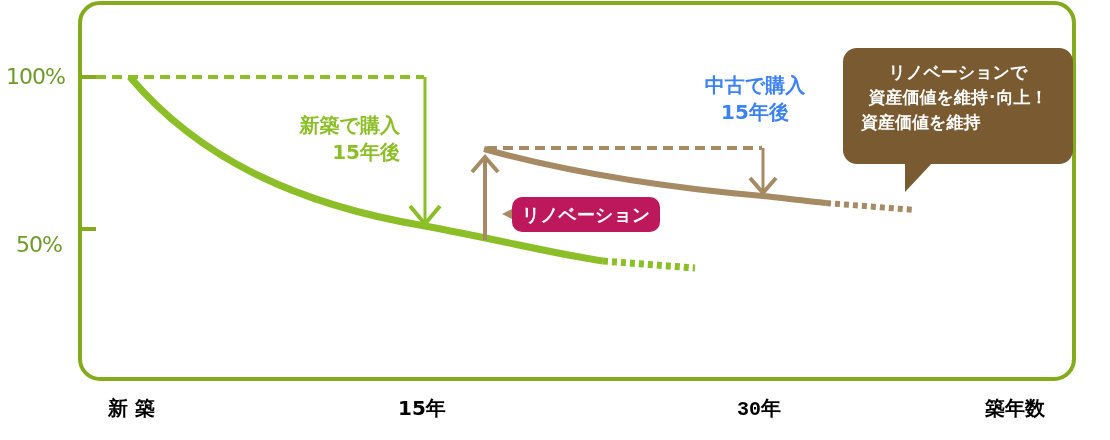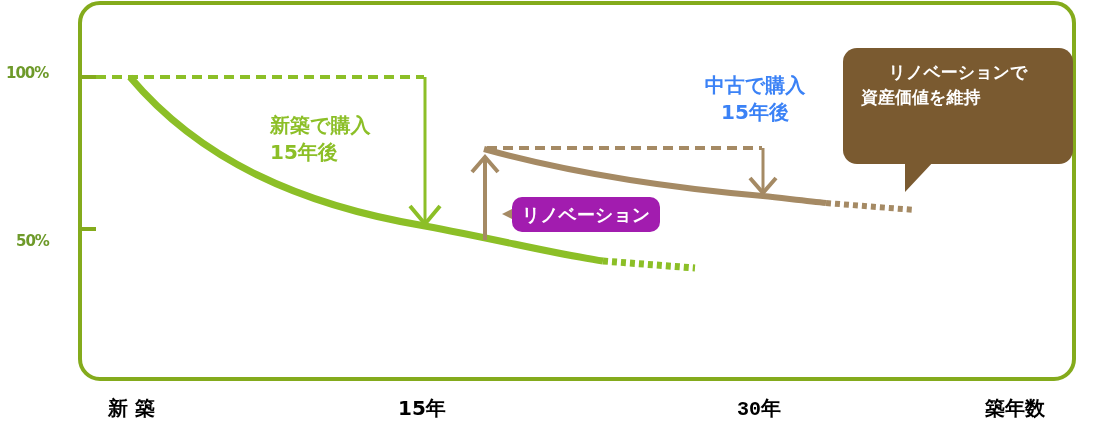--- a/index.html
+++ b/index.html
@@ -1,29 +1,29 @@
 <!DOCTYPE html>
 <html><head>
 <meta charset="utf-8">
 <style>
   html, body { margin: 0; padding: 0; background: #ffffff; }
   body { width: 1110px; height: 440px; position: relative; overflow: hidden;
          font-family: "DejaVu Sans", "Liberation Sans", sans-serif; }
   .frame { position: absolute; left: 78px; top: 1px; width: 998px; height: 380px;
            border: 4px solid #84ab1c; border-radius: 22px; box-sizing: border-box; }
   svg.plot { position: absolute; left: 0; top: 0; }
-  .ylabel { position: absolute; font-size: 15px; font-weight: bold; color: #6e9a2a;
+  .ylabel { position: absolute; font-size: 22px; font-weight: normal; color: #6e9a2a;
             letter-spacing: -1px; }
   .xlabel { position: absolute; top: 395px; font-size: 20px; font-weight: bold; color: #000000; }
-  .green-note { position: absolute; left: 270px; top: 112px; width: 130px; 
+  .green-note { position: absolute; left: 270px; top: 112px; width: 130px; text-align: right;
                 font-size: 20px; font-weight: bold; color: #8cbf27; line-height: 27px; }
   .brown-note { position: absolute; left: 680px; top: 72px; width: 150px; text-align: center;
                 font-size: 20px; font-weight: bold; color: #3b82f6; line-height: 27px; }
   .pill { position: absolute; left: 512px; top: 197px; width: 148px; height: 35px;
-          background: #a21caf; border-radius: 10px; color: #fff; font-size: 18px; font-weight: bold;
+          background: #be185d; border-radius: 10px; color: #fff; font-size: 18px; font-weight: bold;
           display: flex; align-items: center; justify-content: center; }
   .callout { position: absolute; left: 843px; top: 48px; width: 230px; height: 116px;
              background: #7a5a30; border-radius: 14px; color: #fff; font-size: 17px; font-weight: bold;
              line-height: 25px; box-sizing: border-box; padding-top: 12px; }
   .callout div { text-align: center; }
   .callout .l3 { text-align: left; padding-left: 18px; }
 </style>
 </head>
 <body>
 
@@ -71,14 +71,15 @@
 
 <div class="brown-note">
   <div>中古で購入</div>
   <div>15年後</div>
 </div>
 
 <div class="pill">リノベーション</div>
 
 <div class="callout">
   <div>リノベーションで</div>
+  <div>資産価値を維持･向上！</div>
   <div class="l3">資産価値を維持</div>
 </div>
 
 </body></html>

